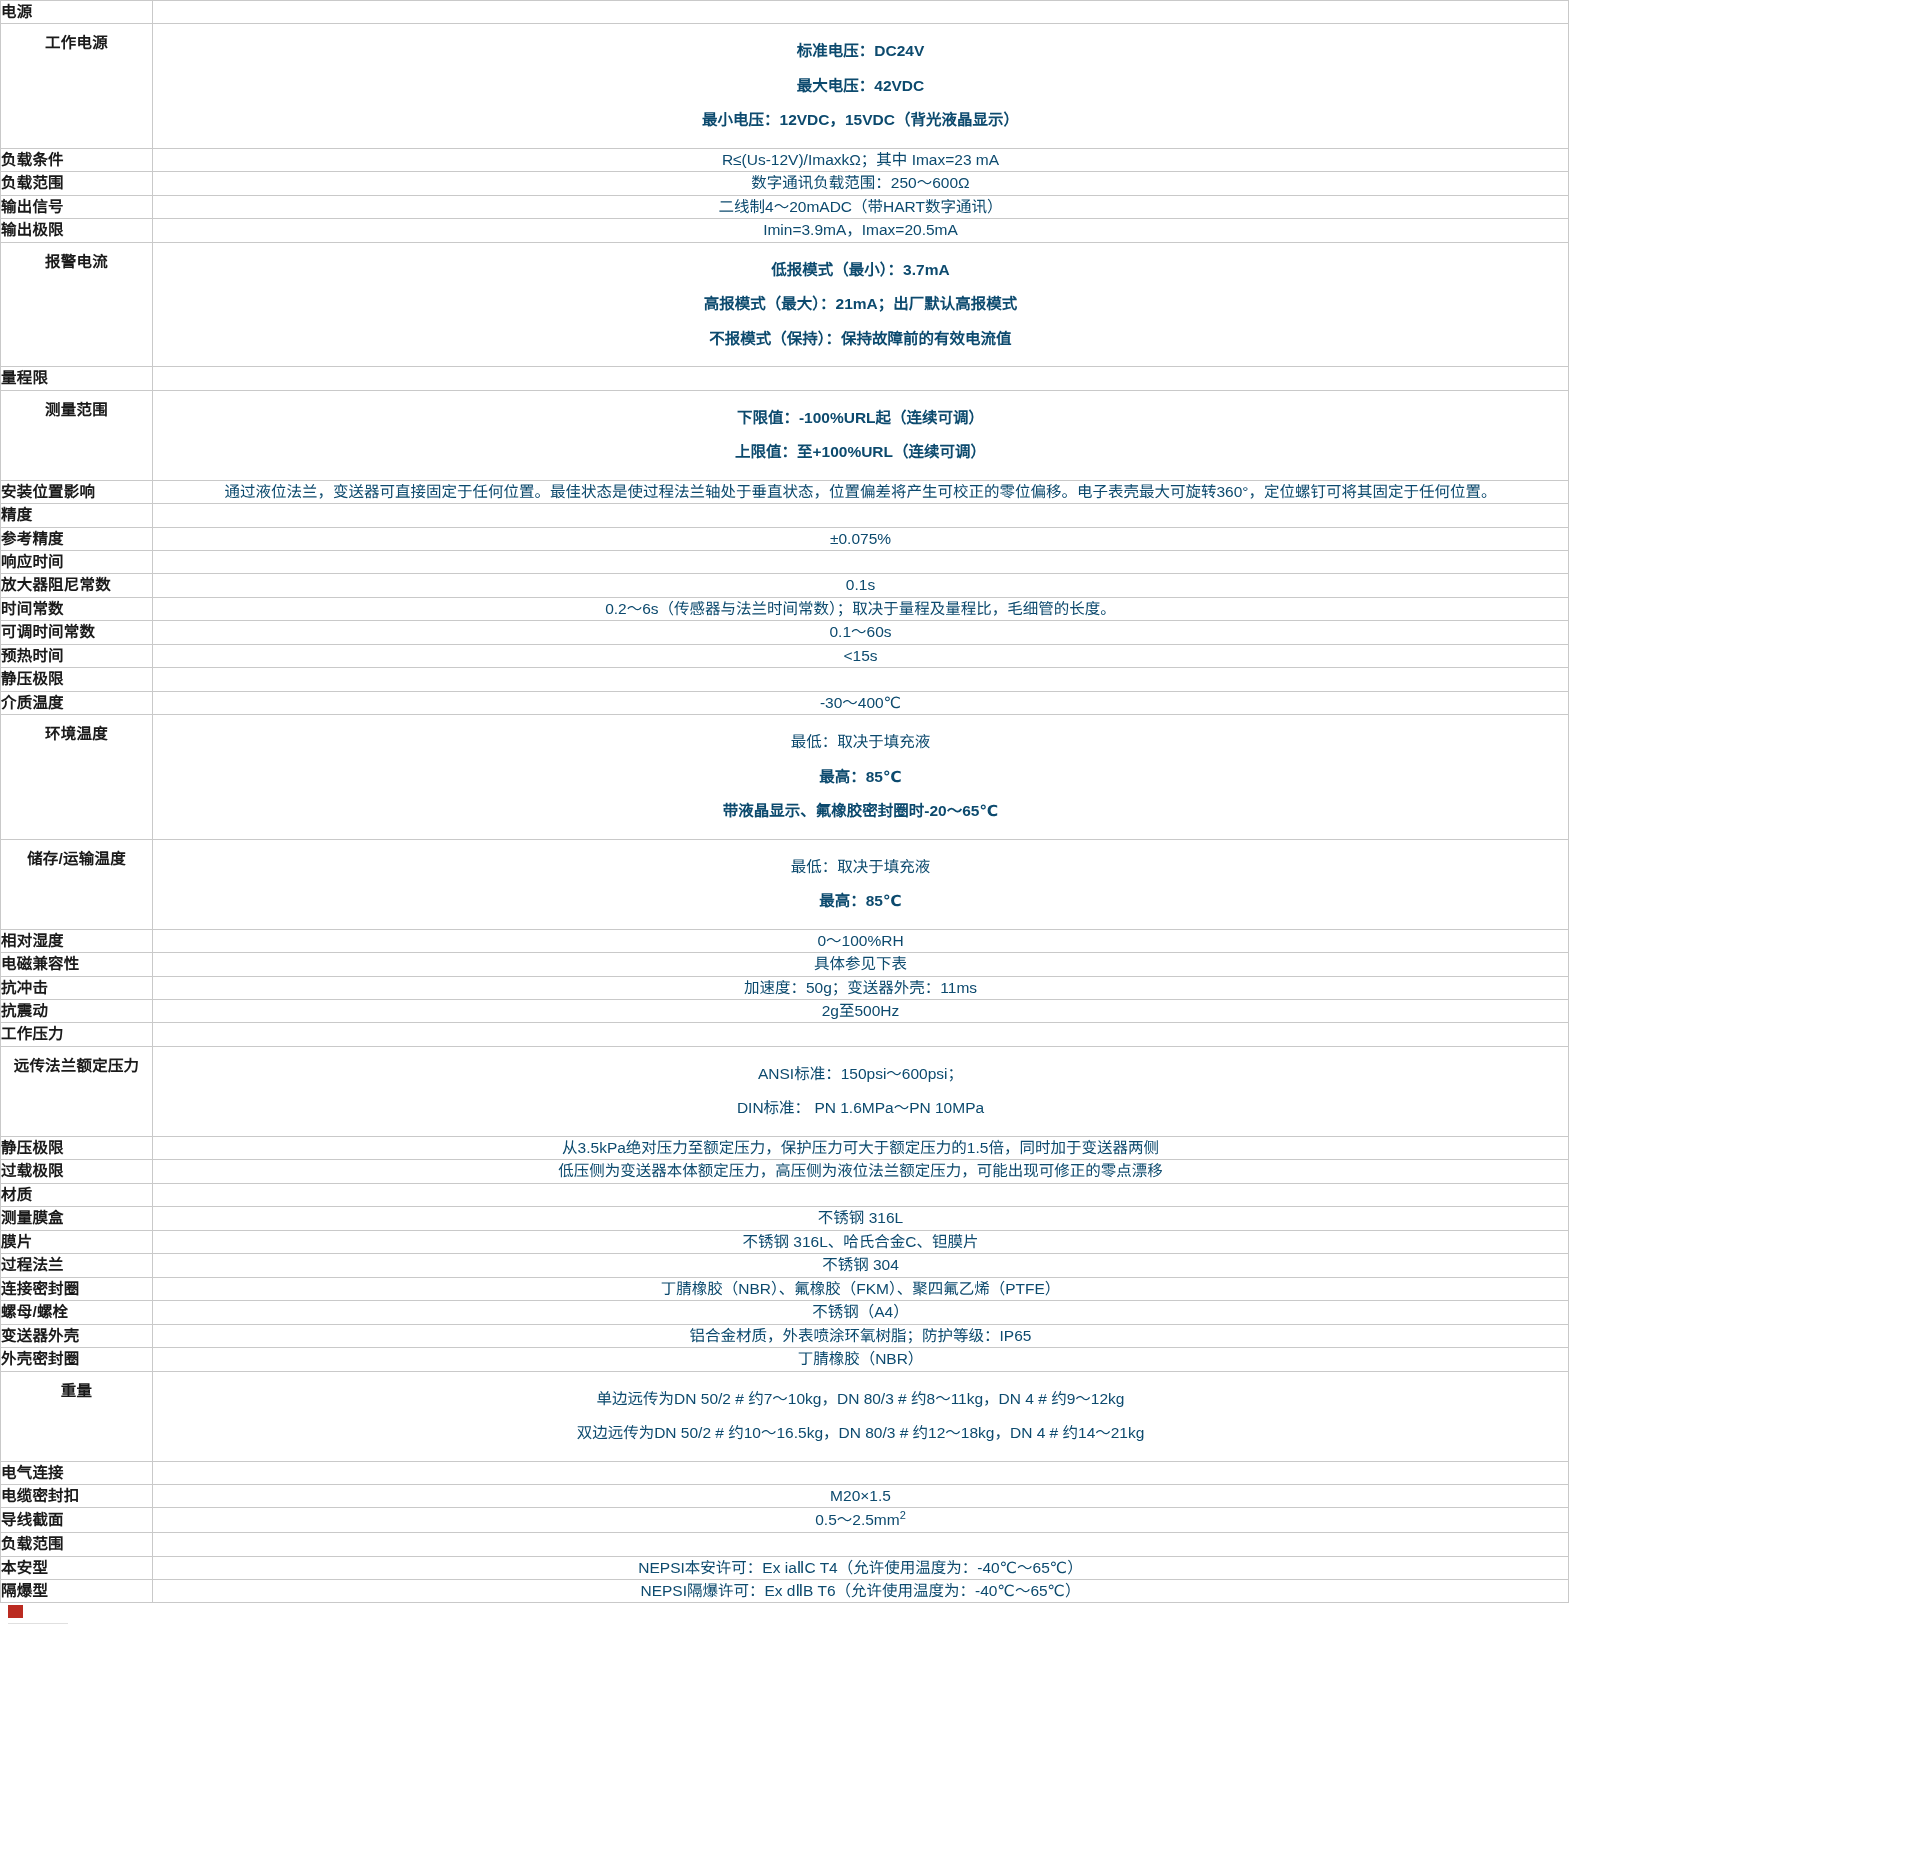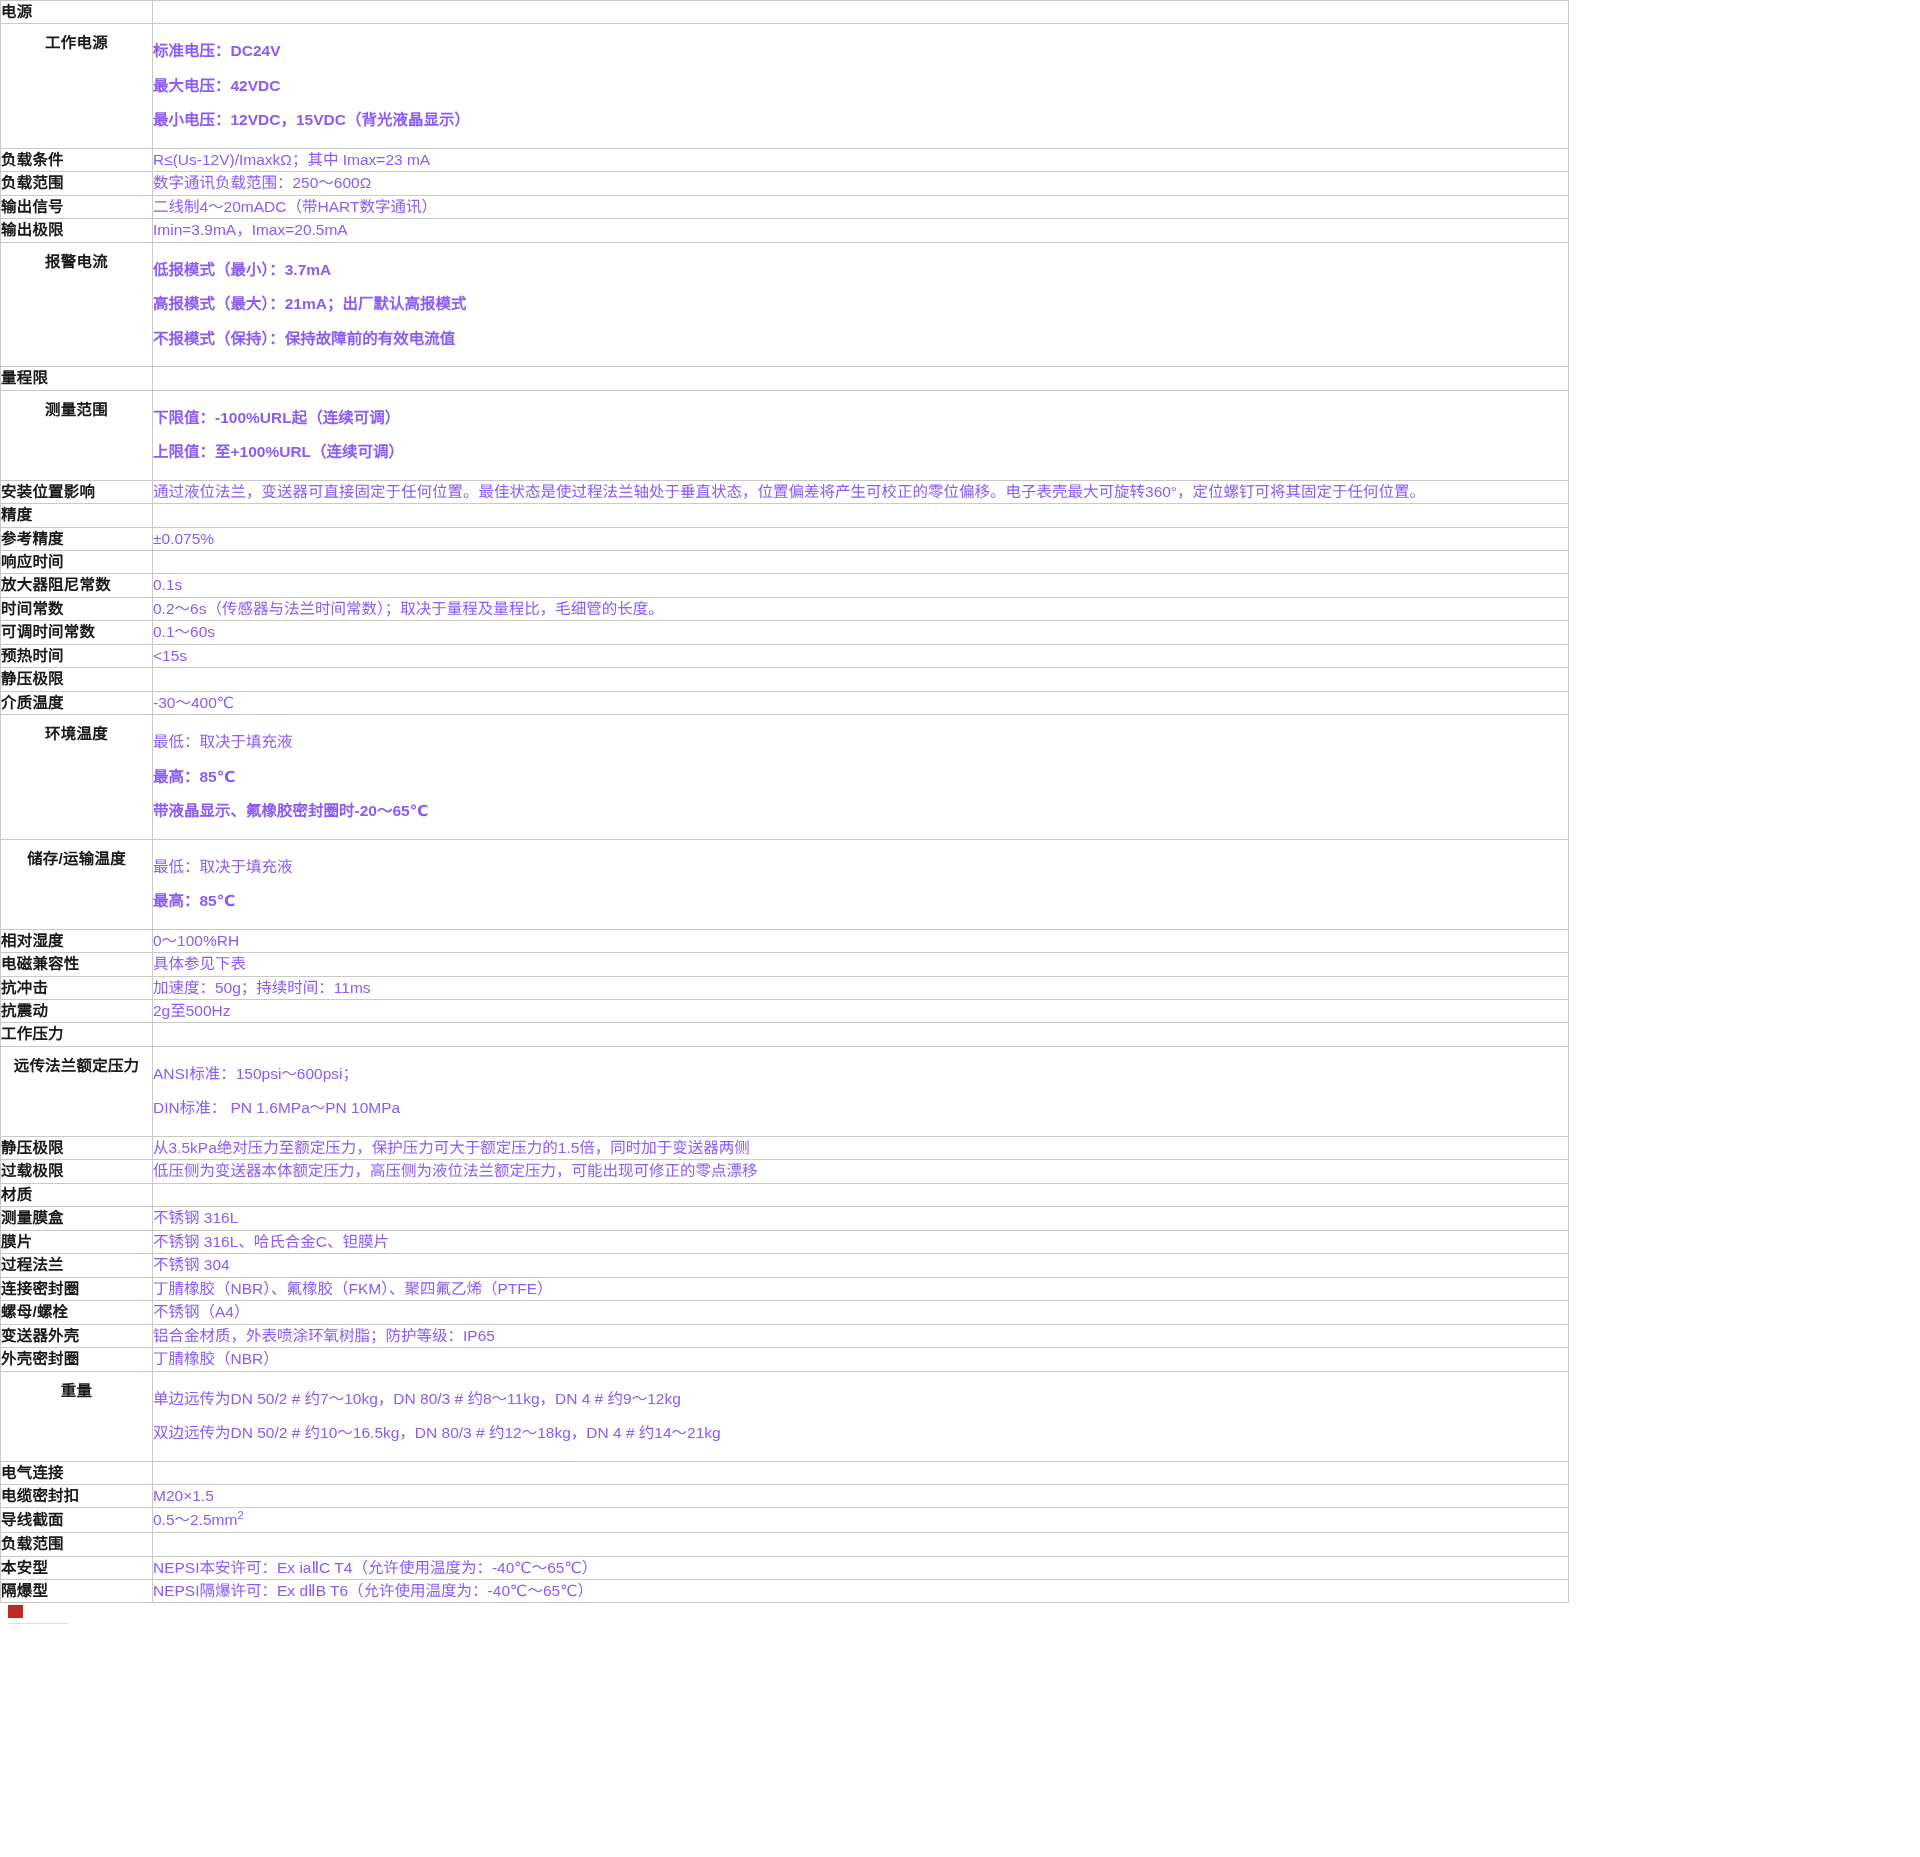--- a/index.html
+++ b/index.html
@@ -45,22 +45,23 @@
     letter-spacing: 0.2px;
     vertical-align: middle;
   }
   td.label.top {
     vertical-align: top;
     padding-top: 8px;
     text-align: center;
   }
   td.value {
     padding: 5px 8px 5px 10px;
-    color: #8b5cf6;
+    color: #0c4a6e;
     font-weight: normal;
+    text-align: center;
   }
   td.value.multi {
     padding-top: 10px;
     padding-bottom: 10px;
   }
   td.value.multi .line {
     padding: 6px 0;
   }
   td.value.multi .line.b {
     font-weight: bold;
@@ -241,21 +242,21 @@
         <td class="value">0～100%RH</td>
       </tr>
 
       <tr>
         <td class="label">电磁兼容性</td>
         <td class="value">具体参见下表</td>
       </tr>
 
       <tr>
         <td class="label">抗冲击</td>
-        <td class="value">加速度：50g；持续时间：11ms</td>
+        <td class="value">加速度：50g；变送器外壳：11ms</td>
       </tr>
 
       <tr>
         <td class="label">抗震动</td>
         <td class="value">2g至500Hz</td>
       </tr>
 
       <tr class="empty section">
         <td class="label">工作压力</td>
         <td class="value"></td>

